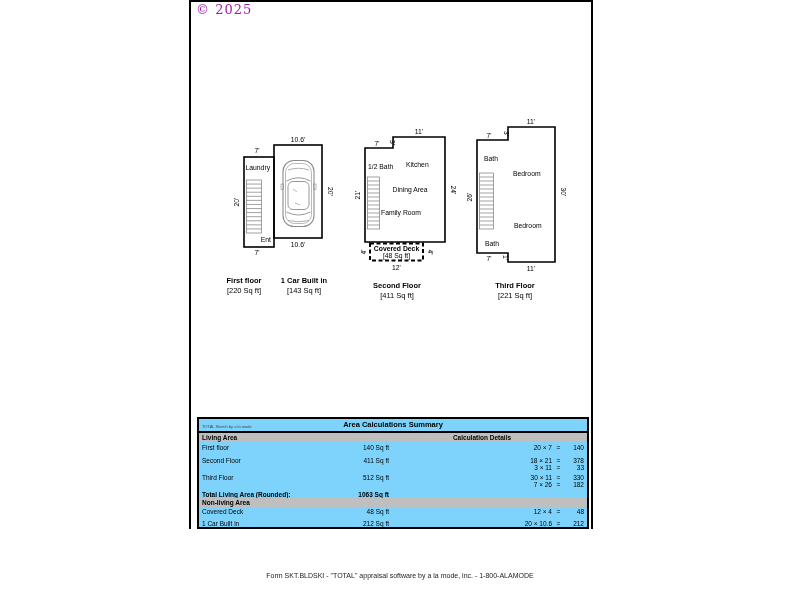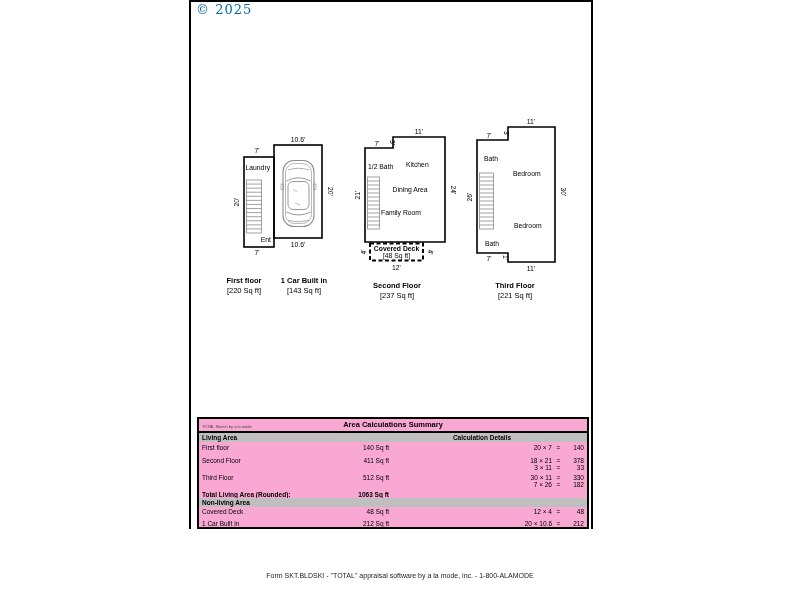--- a/index.html
+++ b/index.html
@@ -6,35 +6,35 @@
   body{
     width:800px;height:600px;background:#ffffff;position:relative;
     font-family:"Liberation Sans", sans-serif;color:#000;
     overflow:hidden;
   }
   .page-border{
     position:absolute;left:189px;top:0;width:404px;height:529px;
     border:2px solid #000;border-bottom:none;box-sizing:border-box;
   }
   .copyright{
-    position:absolute;left:196px;top:2px;font-size:13px;color:#0369a1;
+    position:absolute;left:196px;top:2px;font-size:13px;color:#a21caf;
     font-family:"DejaVu Serif", serif;letter-spacing:1px;
   }
   svg text{
     font-family:"Liberation Sans", sans-serif;font-size:6.8px;fill:#000;
   }
   svg text.bold{font-weight:bold;}
   .caption{
     position:absolute;text-align:center;font-size:7.5px;line-height:10px;
   }
   .caption .cap-title{font-weight:bold;}
   
   .calc-table{
     position:absolute;left:197px;top:417px;width:392px;height:112px;
-    border:2px solid #000;box-sizing:border-box;background:#f9a8d4;
+    border:2px solid #000;box-sizing:border-box;background:#7dd3fc;
     font-size:6.5px;line-height:7px;
   }
   .tbl-header{position:relative;height:12px;border-bottom:2px solid #000;}
   .tbl-watermark{
     position:absolute;left:3px;top:4px;font-size:4px;color:#444;
     transform-origin:left top;white-space:nowrap;
   }
   .tbl-title{
     position:absolute;left:0;right:0;top:2px;text-align:center;
     font-weight:bold;font-size:7.5px;
@@ -178,21 +178,21 @@
 <div class="caption" style="left:209px;top:276px;width:70px;">
   <div class="cap-title">First floor</div>
   <div class="cap-area">[220 Sq ft]</div>
 </div>
 <div class="caption" style="left:269px;top:276px;width:70px;">
   <div class="cap-title">1 Car Built in</div>
   <div class="cap-area">[143 Sq ft]</div>
 </div>
 <div class="caption" style="left:362px;top:281px;width:70px;">
   <div class="cap-title">Second Floor</div>
-  <div class="cap-area">[237 Sq ft]</div>
+  <div class="cap-area">[411 Sq ft]</div>
 </div>
 <div class="caption" style="left:480px;top:281px;width:70px;">
   <div class="cap-title">Third Floor</div>
   <div class="cap-area">[221 Sq ft]</div>
 </div>
 
 <div class="calc-table">
   <div class="tbl-header">
     <span class="tbl-watermark">TOTAL Sketch by a la mode</span>
     <span class="tbl-title">Area Calculations Summary</span>

